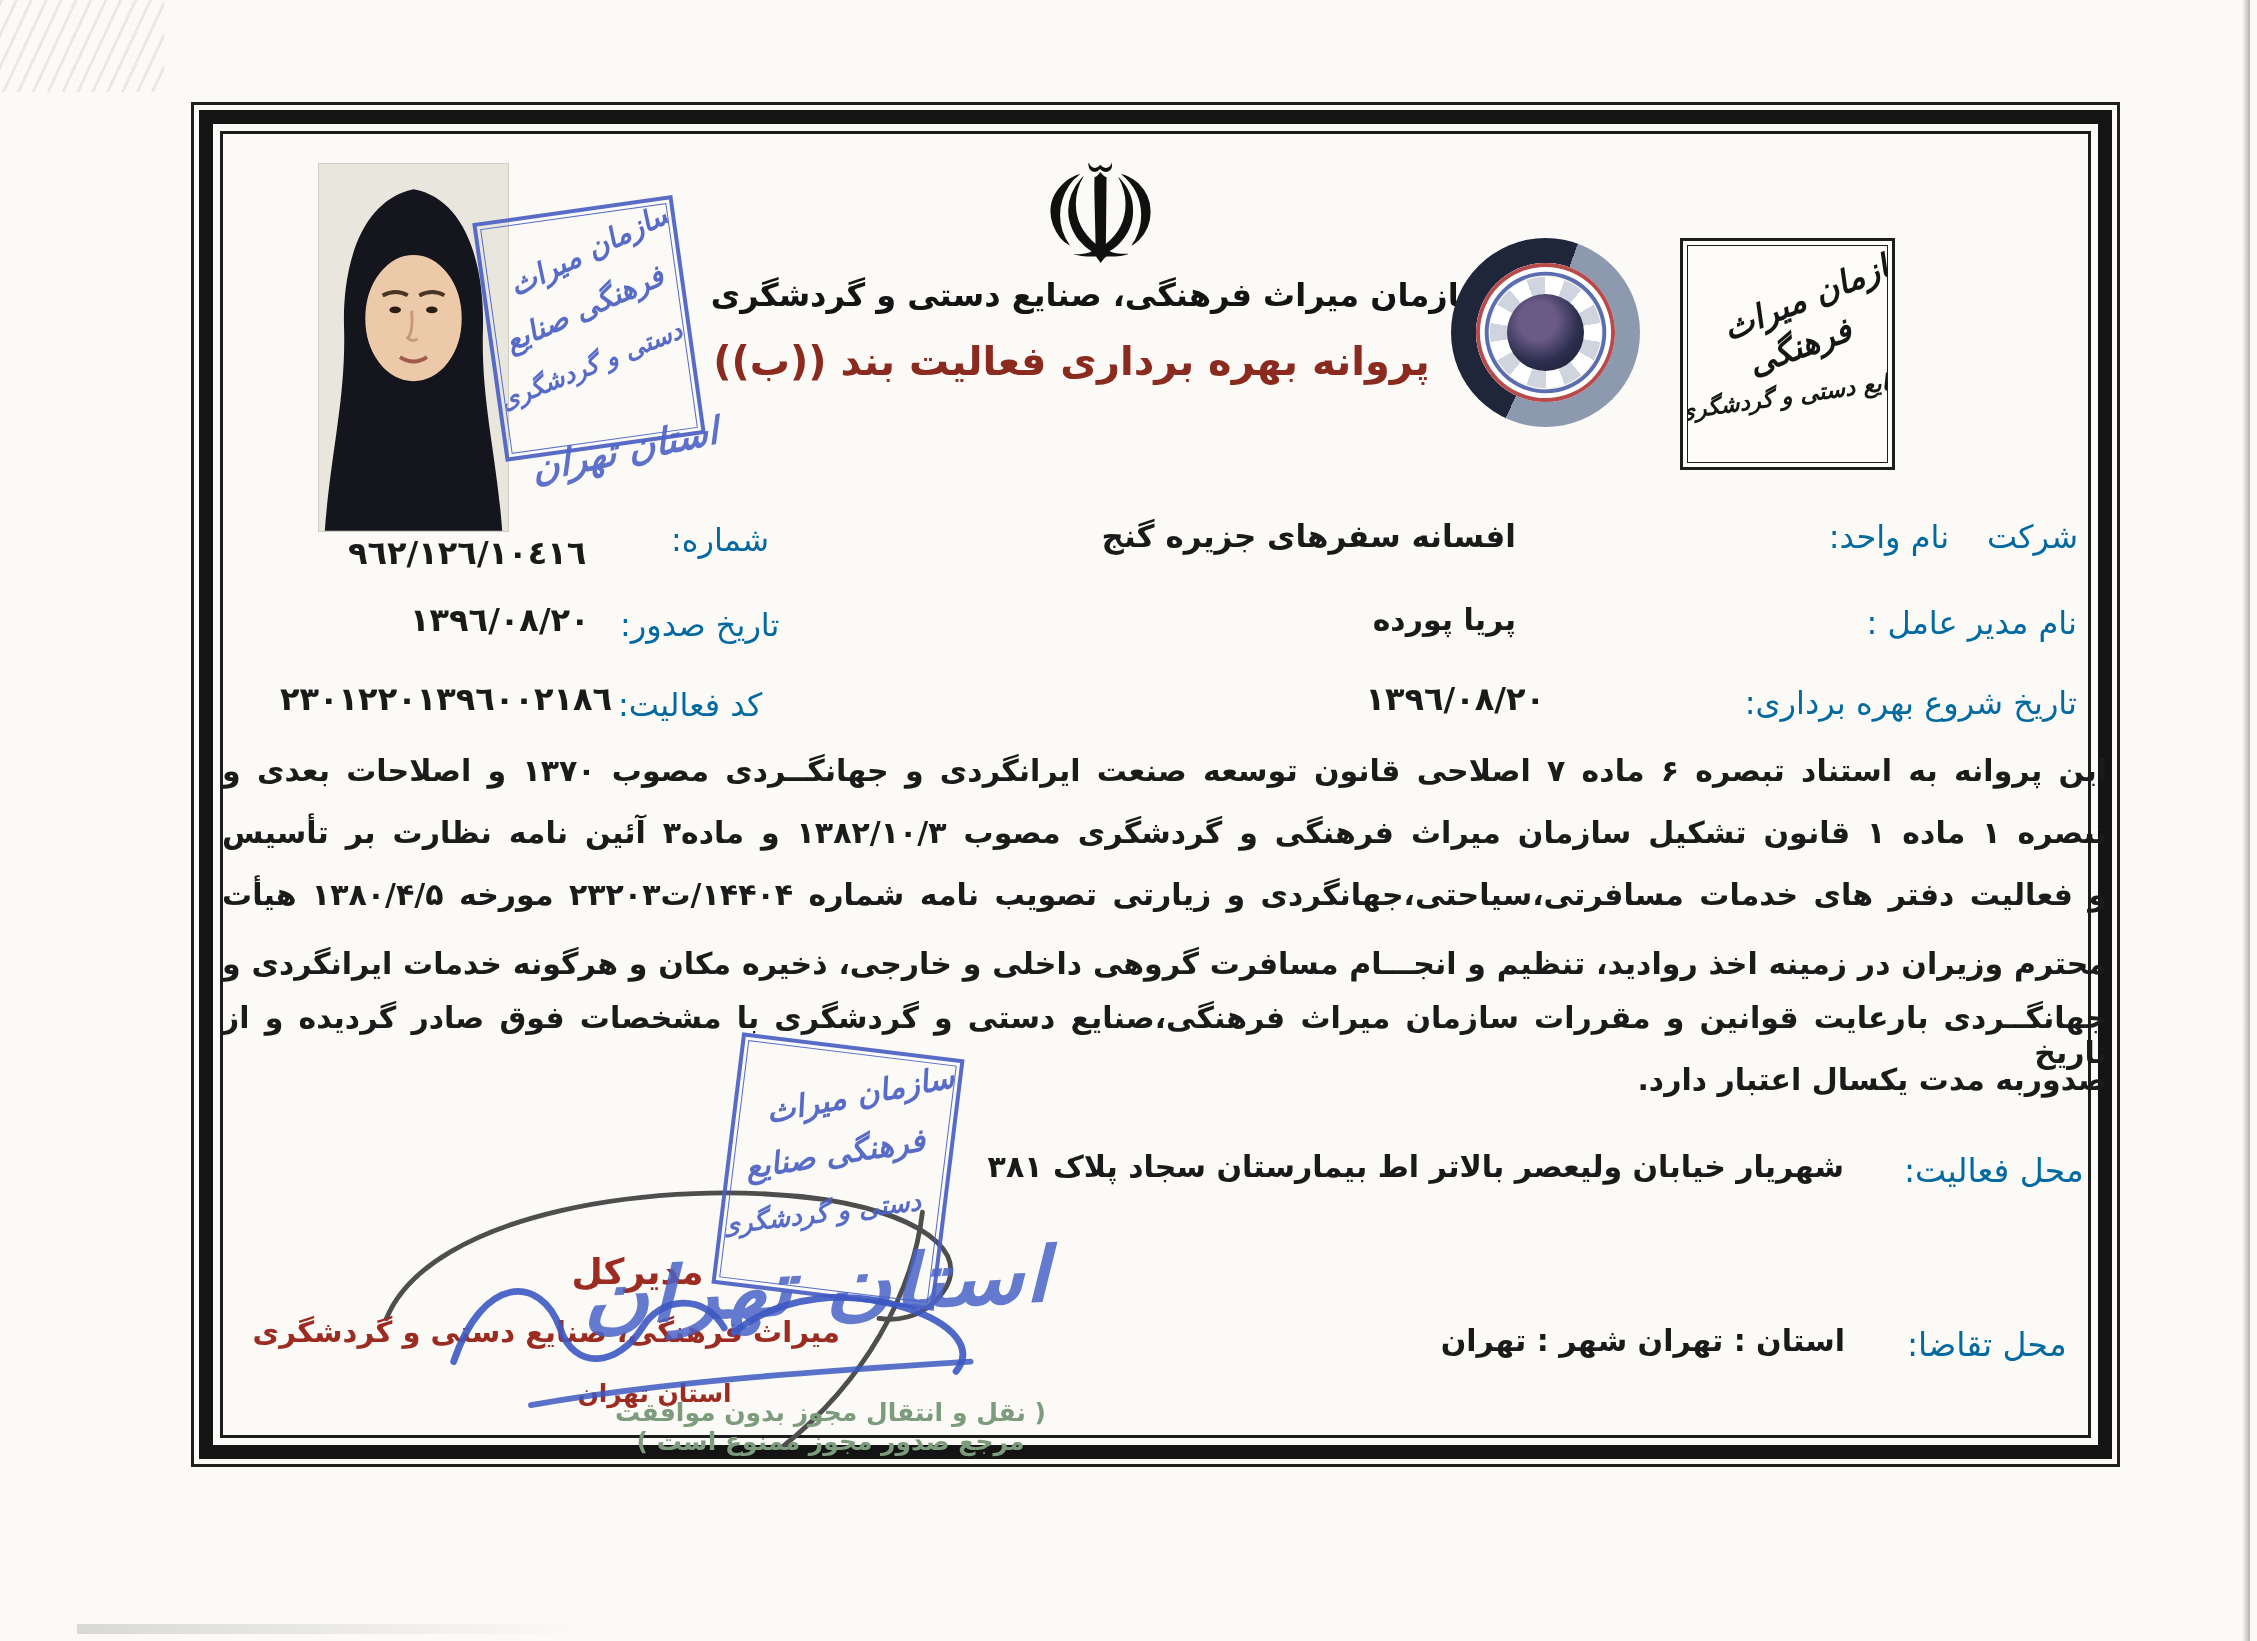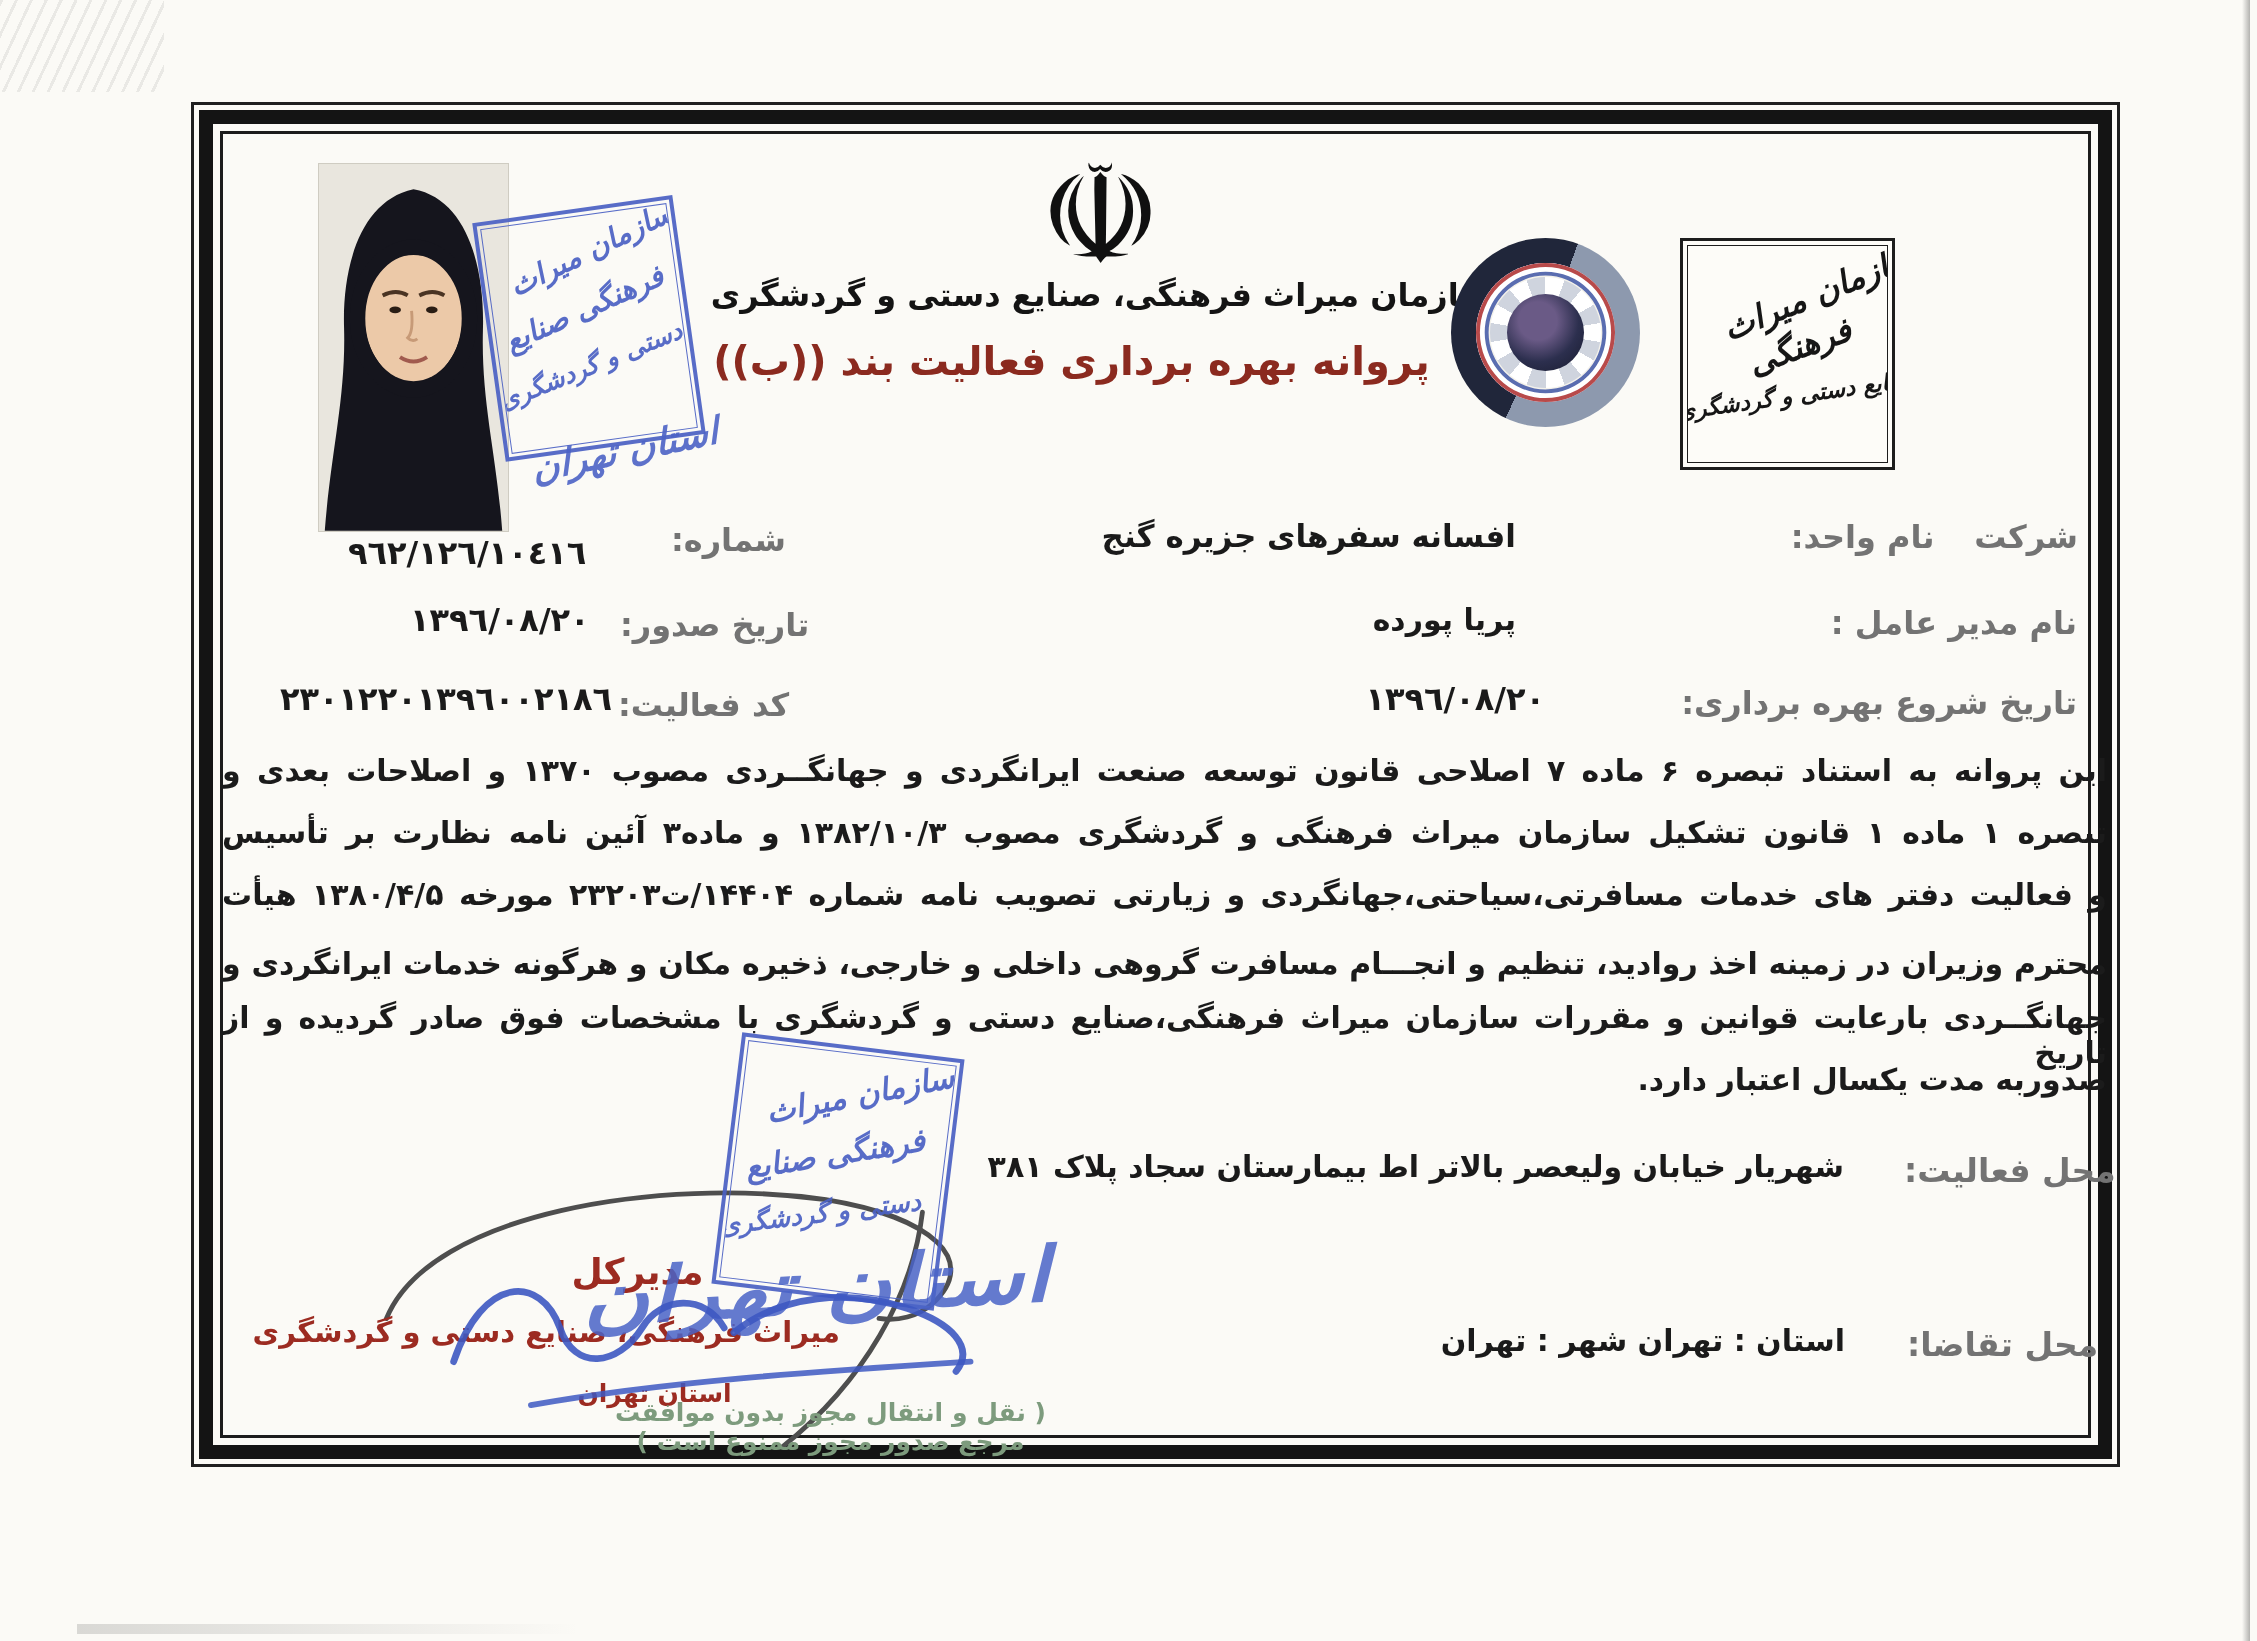--- a/index.html
+++ b/index.html
@@ -37,21 +37,21 @@
   .stamp1{left:488px;top:208px;width:188px;height:227px;transform:rotate(-8deg);opacity:.92;}
   .stamp2{left:726px;top:1045px;width:210px;height:239px;transform:rotate(7deg);opacity:.92;}
   .stamp-callig{position:absolute;direction:rtl;color:#4b61c4;font-weight:bold;font-style:italic;
     white-space:nowrap;}
   .stamp-prov-script{left:488px;top:433px;width:232px;direction:rtl;color:#4c63c6;
     font-size:37px;font-weight:bold;font-style:italic;transform:rotate(-12deg) skewX(-6deg);opacity:.9;}
   .blue-script-big{left:237px;top:1273px;width:666px;direction:rtl;color:#4a64c8;
     font-size:75px;font-weight:bold;font-style:italic;opacity:.85;
     transform:rotate(-3deg) scaleX(1.22);transform-origin:left center;white-space:nowrap;}
   
-  .lbl{direction:rtl;font-weight:bold;color:#737373;font-size:32px;white-space:nowrap;}
+  .lbl{direction:rtl;font-weight:normal;color:#0369a1;font-size:32px;white-space:nowrap;}
   .val{direction:rtl;font-weight:bold;color:#1a1a1a;font-size:32px;white-space:nowrap;}
   .right-align{text-align:right;}
   
   .para-line{left:222px;width:1885px;height:62px;direction:rtl;font-size:30px;font-weight:bold;
     color:#1b1b1b;text-align:justify;text-align-last:justify;white-space:normal;}
   .para-last{text-align:right;text-align-last:right;}
   
   .sig-red{direction:rtl;color:#9c2b21;font-weight:bold;text-align:center;white-space:nowrap;}
   .note{direction:rtl;color:#7d9b7d;font-weight:bold;font-size:25px;text-align:center;}
   

